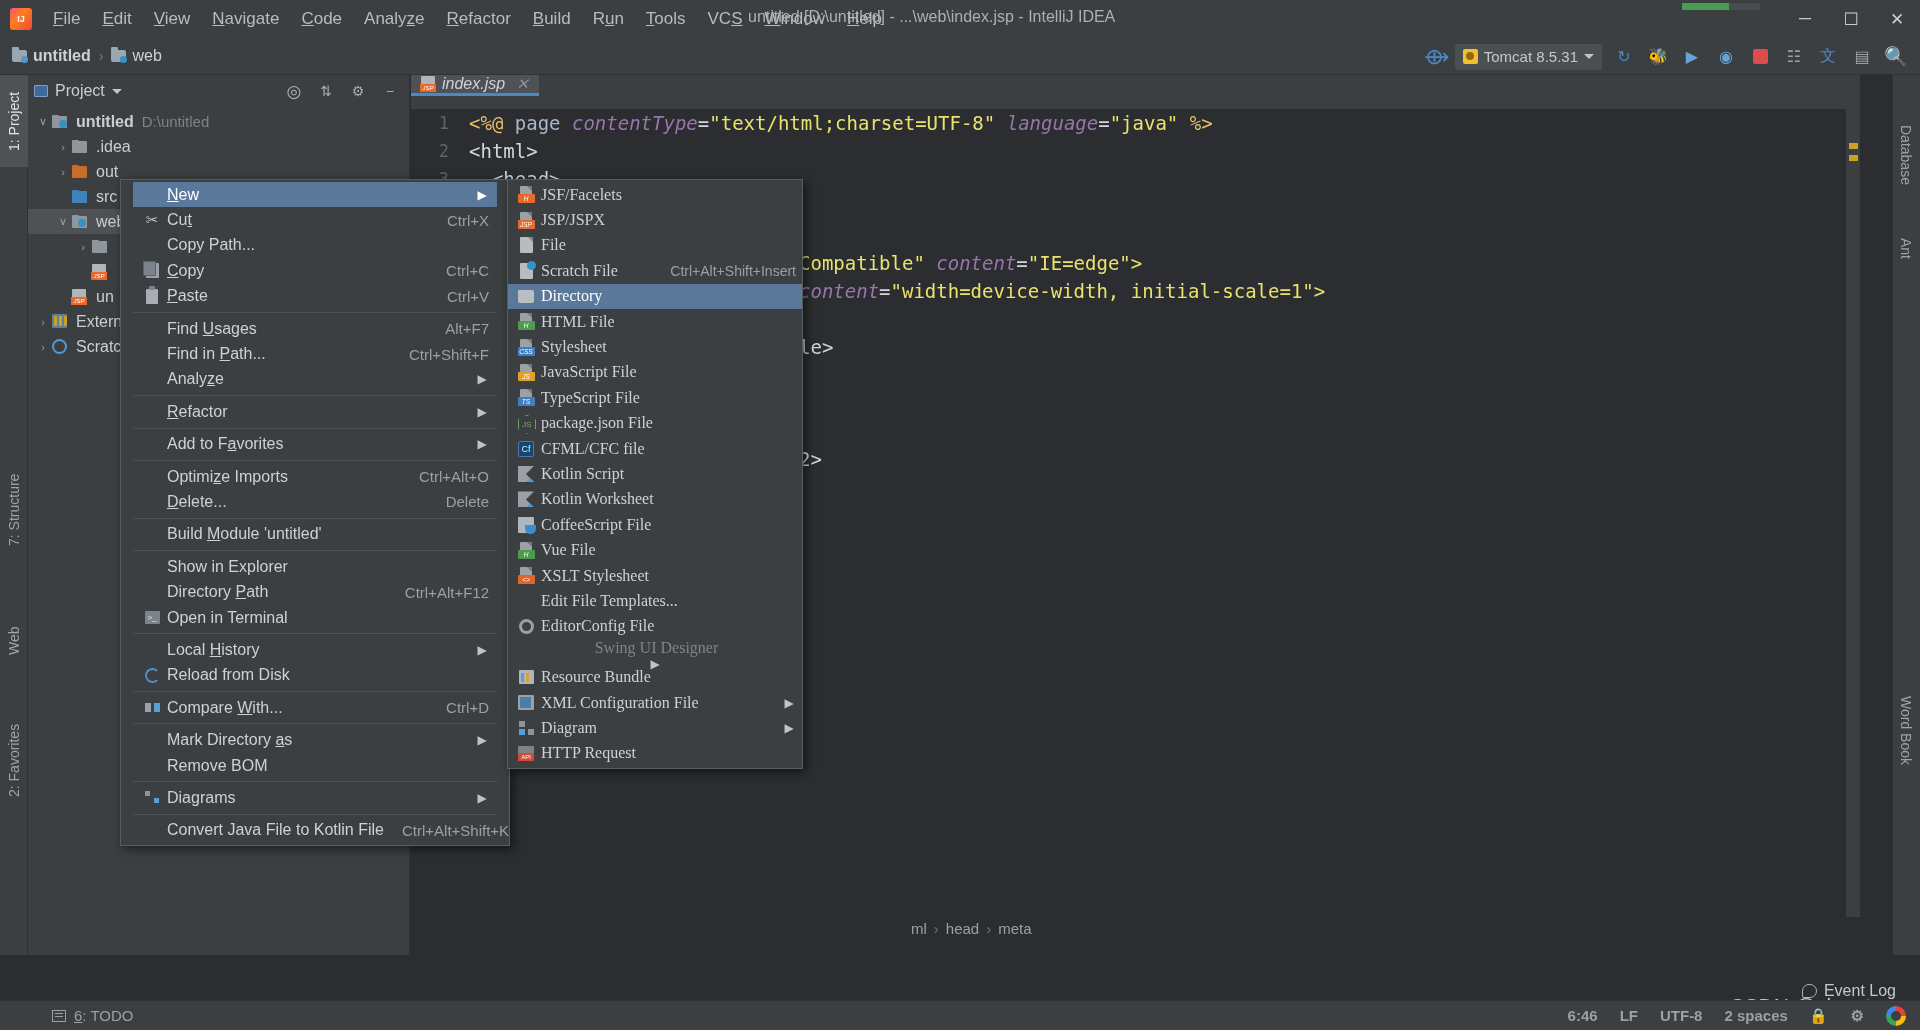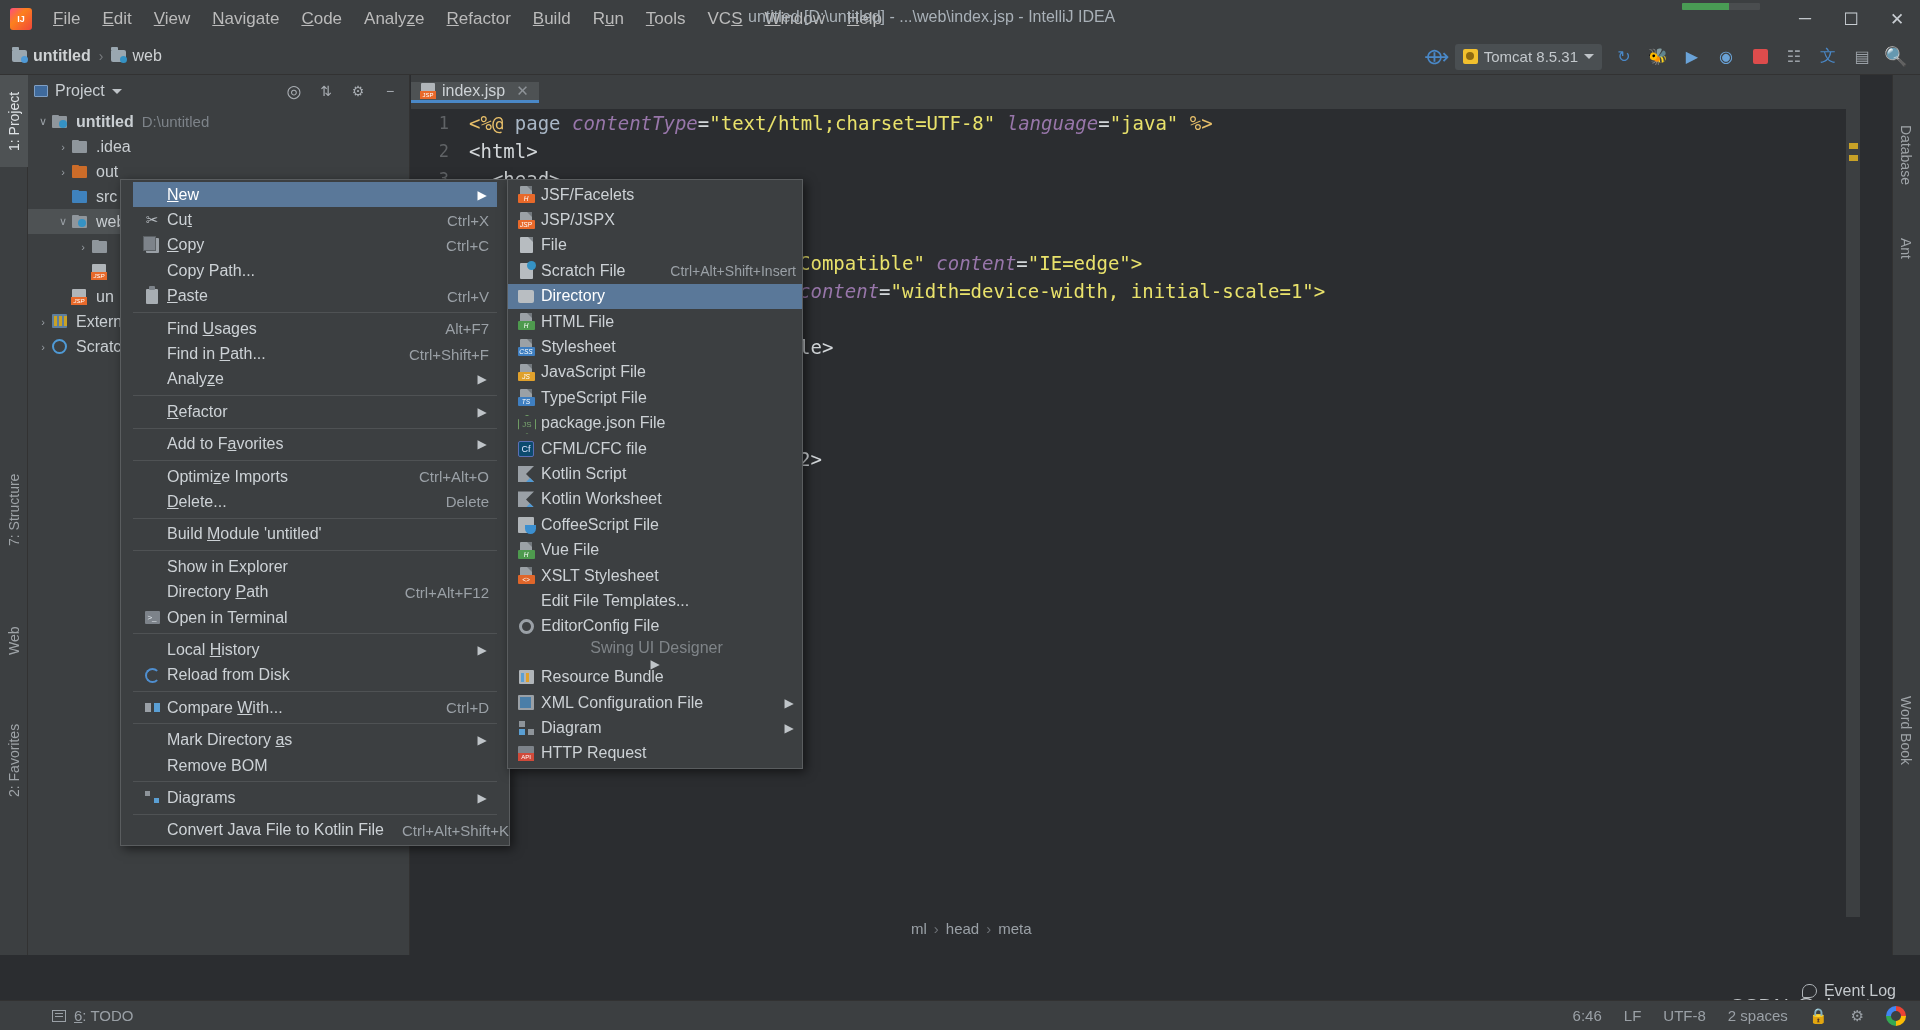--- a/index.html
+++ b/index.html
@@ -145,21 +145,21 @@
   .jsp-ico::after{content:"JSP";position:absolute;left:-1px;bottom:0;width:16px;height:8px;background:#e8692a;color:#fff;font-size:6px;line-height:8px;text-align:center;font-family:"Liberation Sans",sans-serif;}
   .lib-ico { width:15px;height:14px; background: linear-gradient(#5e7f9e,#5e7f9e); border-radius:1px; position:relative;}
   .lib-ico::after{content:"";position:absolute;left:2px;top:2px;width:3px;height:10px;background:#c9a227;box-shadow:5px 0 0 #c9a227, 10px 0 0 #c9a227;}
   .clock-ico{width:15px;height:15px;border:2px solid #4f9ad6;border-radius:50%;}
   .tname { margin-right: 8px; }
   .tname.b { font-weight: bold; }
   .tpath { color: #7d8389; font-size: 15px; }
 
   
   .editor-area { position: absolute; left: 411px; top: 75px; right: 60px; height: 880px; background: #2b2d30; }
-  .tabstrip { height: 34px; background: #3c3f41; display: flex; align-items: center; }
+  .tabstrip { height: 34px; background: #3c3f41; display: flex; align-items: flex-start; font-style: italic; }
   .etab {
     display: flex; align-items: center; gap: 7px; padding: 0 10px;
     background: #4e5254; color: #cdd2d6; font-size: 16px; position: relative; cursor: default;
     border-bottom: 3px solid #4a88c7;
   }
   .etab .x { color: #8e9398; font-size: 15px; margin-left: 4px; }
   .code {
     position: absolute; left: 0; top: 34px; right: 0; bottom: 38px;
     font-family: "DejaVu Sans Mono", monospace; font-size: 19px; line-height: 28px;
     color: #a9b7c6; overflow: hidden;
@@ -181,21 +181,21 @@
   .marker-bar { position:absolute; right:0; top:34px; width: 14px; bottom: 38px; background:#3c3f41;}
   .marker-bar .mk { position:absolute; right:2px; width:9px; height:6px; background:#c9a227;}
 
   
   .statusbar {
     position: absolute; left: 0; bottom: 0; width: 1920px; height: 30px;
     background: #3c3f41; border-top: 1px solid #323232; display: flex; align-items: center;
     color: #9aa0a6; font-size: 15px;
   }
   .sb-left { display:flex; align-items:center; gap: 8px; padding-left: 52px; }
-  .sb-right { position:absolute; right: 14px; display:flex; align-items:center; gap: 22px; }
+  .sb-right { position:absolute; right: 14px; display:flex; align-items:center; gap: 22px; font-weight: bold; }
   .todo-ico { width:14px;height:12px;border:1px solid #9aa0a6; position:relative;}
   .todo-ico::after{content:"";position:absolute;left:2px;top:2px;width:8px;height:1px;background:#9aa0a6;box-shadow:0 3px 0 #9aa0a6;}
   .eventlog { position:absolute; right: 24px; bottom: 30px; display:flex; align-items:center; gap:7px; color:#c3c8cc; font-size:16px;}
   .bubble-ico { width:15px;height:14px;border:1.6px solid #aeb3b7;border-radius:7px 7px 7px 2px;}
   .watermark { position:absolute; right: 20px; bottom: 12px; color:#cfd3d6; font-size: 21px; opacity:.92;}
   .gicon { width:20px;height:20px;border-radius:50%;
            background: conic-gradient(#ea4335 0 25%, #fbbc05 25% 50%, #34a853 50% 75%, #4285f4 75% 100%);
            position:relative;}
   .gicon::after{content:"";position:absolute;left:5px;top:5px;width:10px;height:10px;border-radius:50%;background:#3c3f41;}
 
@@ -224,21 +224,21 @@
     background: #3c3f41; border: 1px solid #5a5d5f; box-shadow: 3px 3px 10px rgba(0,0,0,.55);
     padding: 2px 0; z-index: 60;
   }
   .smi {
     height: 25.4px; display: flex; align-items: center; color: #cdd2d6; font-size: 16px;
     padding: 0 6px; cursor: default; white-space: nowrap;
   }
   .smi.hl { background: #5a7899; color:#fff; }
   .smi.dim { color:#7f8488;flex-direction:column; }
   .smi .ico { width: 24px; display:flex;align-items:center;justify-content:center;flex:0 0 auto;}
-  .smi .lbl { flex:1; padding-left: 3px; }
+  .smi .lbl { flex:1; padding-left: 3px; font-family: Liberation Serif, serif; }
   .smi .acc { color:#9aa0a6; font-size:14px;text-align:right; }
   .smi .sub { width:14px;text-align:center;color:#bfc4c8;font-size:12px;}
 
   
   .ft { width:17px; height:17px; position:relative; display:inline-block; }
   .ft .pg { position:absolute; left:2px; top:0px; width:12px; height:14px; background:#9ba1a6; border-radius:1px;}
   .ft .pg::after{content:"";position:absolute;right:0;top:0;border-width:0 5px 5px 0;border-style:solid;border-color:transparent #72787d transparent transparent;}
   .ft .badge { position:absolute; left:0px; bottom:0px; width:17px; height:9px; border-radius:1px;
                font-size:6.5px; line-height:9px; color:#fff; text-align:center; font-family:"Liberation Sans",sans-serif;}
   .b-h   { background:#e8692a; }
@@ -546,30 +546,30 @@
 
     <div class="cmi">
       <span class="ico">
           <span class="sciss">✂</span>
         </span>
       <span class="lbl">Cu<u>t</u></span>
       <span class="acc">Ctrl+X</span>
     </div>
 
     <div class="cmi">
+      <span class="ico"></span>
+      <span class="lbl">Copy Path...</span>
+    </div>
+
+    <div class="cmi">
       <span class="ico">
           <span class="cp-ico"></span>
         </span>
       <span class="lbl"><u>C</u>opy</span>
       <span class="acc">Ctrl+C</span>
-    </div>
-
-    <div class="cmi">
-      <span class="ico"></span>
-      <span class="lbl">Copy Path...</span>
     </div>
 
     <div class="cmi">
       <span class="ico">
           <span class="paste-ico"></span>
         </span>
       <span class="lbl"><u>P</u>aste</span>
       <span class="acc">Ctrl+V</span>
     </div>
     <div class="csep"></div>

